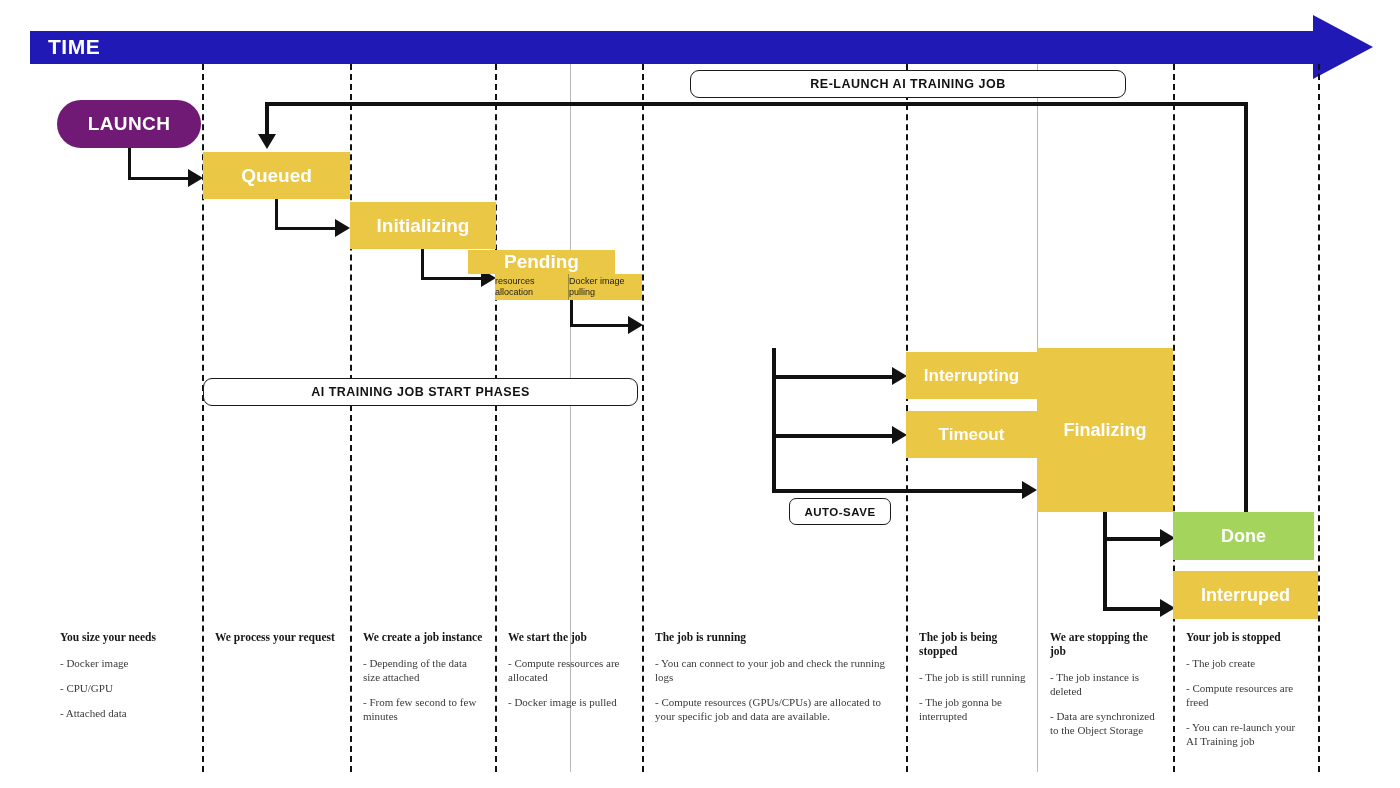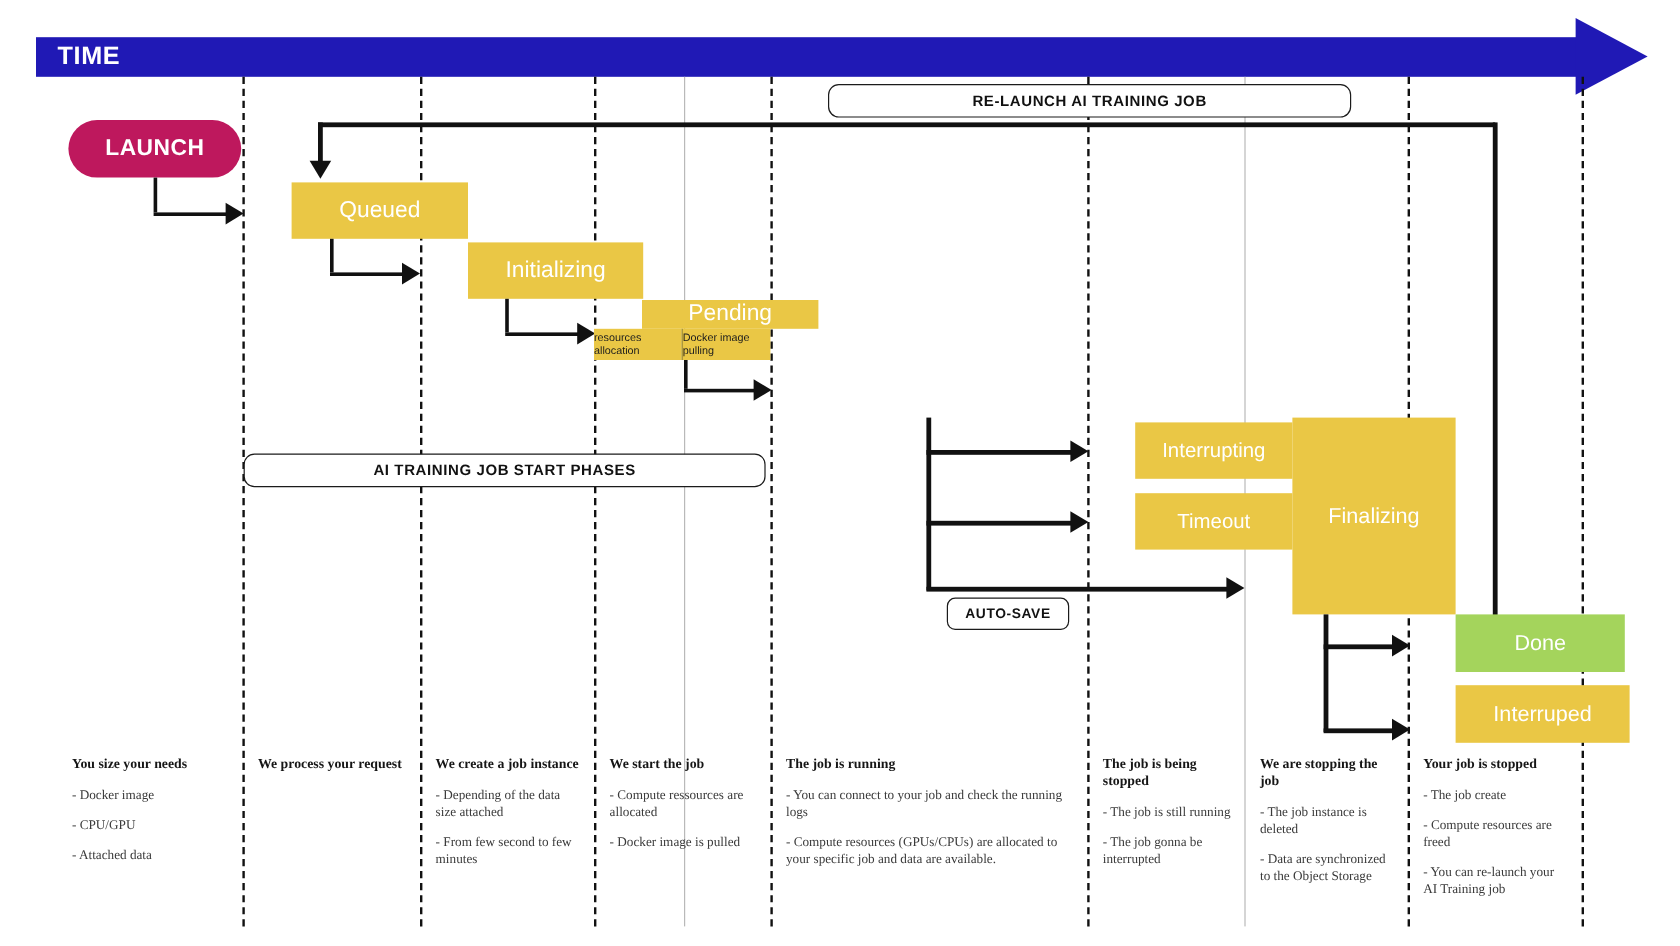--- a/index.html
+++ b/index.html
@@ -14,32 +14,32 @@
   #time-label{left:48px;top:35px;font-size:21px;font-weight:bold;color:#ffffff;letter-spacing:.5px;}
   #time-arrowhead{left:1313px;top:15px;width:0;height:0;
       border-top:32px solid transparent;border-bottom:32px solid transparent;
       border-left:60px solid #2019B5;}
 
   
   .vline-dash{position:absolute;top:64px;width:0;border-left:2px dashed #111;}
   .vline-solid{position:absolute;top:64px;width:0;border-left:1px solid #b9b9b9;}
 
   
-  .state{position:absolute;box-sizing:border-box;color:#ffffff;font-weight:normal;
-         display:flex;align-items:center;justify-content:center;text-align:right;margin-left:40px;}
+  .state{position:absolute;box-sizing:border-box;color:#ffffff;font-weight:bold;
+         display:flex;align-items:center;justify-content:center;text-align:right;}
   .yellow{background:#EAC745;}
   .green{background:#A4D45C;}
 
-  #launch{left:57px;top:100px;width:144px;height:48px;background:#be185d;
+  #launch{left:57px;top:100px;width:144px;height:48px;background:#701a75;
           border-radius:24px;color:#fff;font-size:19px;font-weight:bold;
           display:flex;align-items:center;justify-content:center;letter-spacing:.4px;}
 
   #queued{left:203px;top:152px;width:147px;height:47px;font-size:19px;}
   #initializing{left:350px;top:202px;width:146px;height:47px;font-size:19px;}
-  #pending{left:495px;top:250px;width:147px;height:24px;font-size:19px;}
+  #pending{left:468px;top:250px;width:147px;height:24px;font-size:19px;}
   #pending-sub{position:absolute;left:495px;top:274px;width:147px;height:26px;display:flex;}
   .pending-cell{flex:1;background:#EAC745;color:#1d1d1d;font-size:9px;line-height:11px;
                 display:flex;align-items:center;justify-content:center;text-align:left;font-weight:normal;}
   .pending-cell + .pending-cell{border-left:1px solid #9d8c33;}
   #running{left:642px;top:300px;width:264px;height:48px;font-size:20px;}
   #interrupting{left:906px;top:352px;width:131px;height:47px;font-size:17px;}
   #timeout{left:906px;top:411px;width:131px;height:47px;font-size:17px;}
   #finalizing{left:1037px;top:348px;width:136px;height:164px;font-size:18px;}
   #done{left:1173px;top:512px;width:141px;height:48px;font-size:18px;}
   #interrupted{left:1173px;top:571px;width:145px;height:48px;font-size:18px;}

